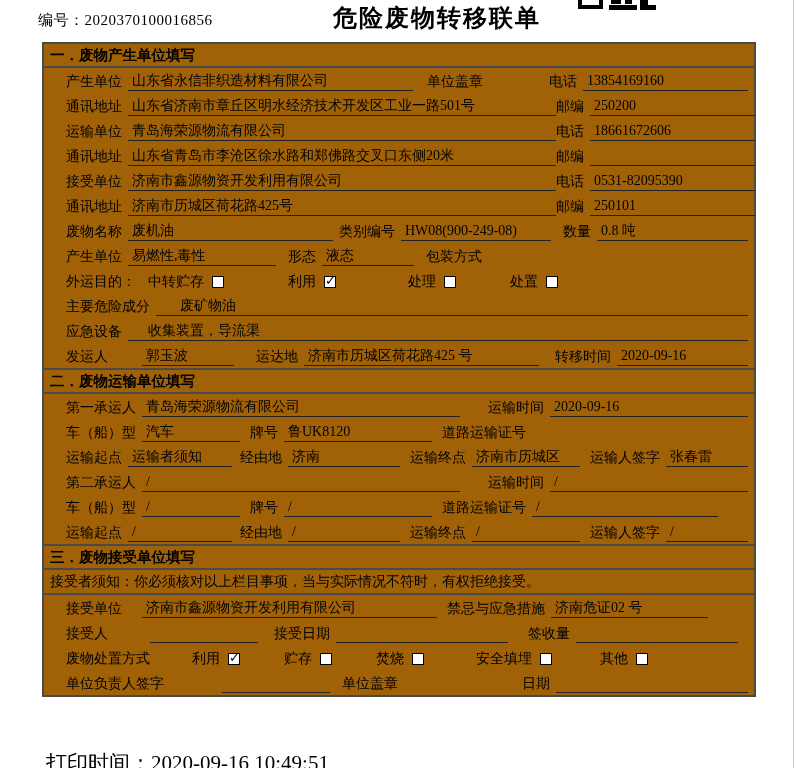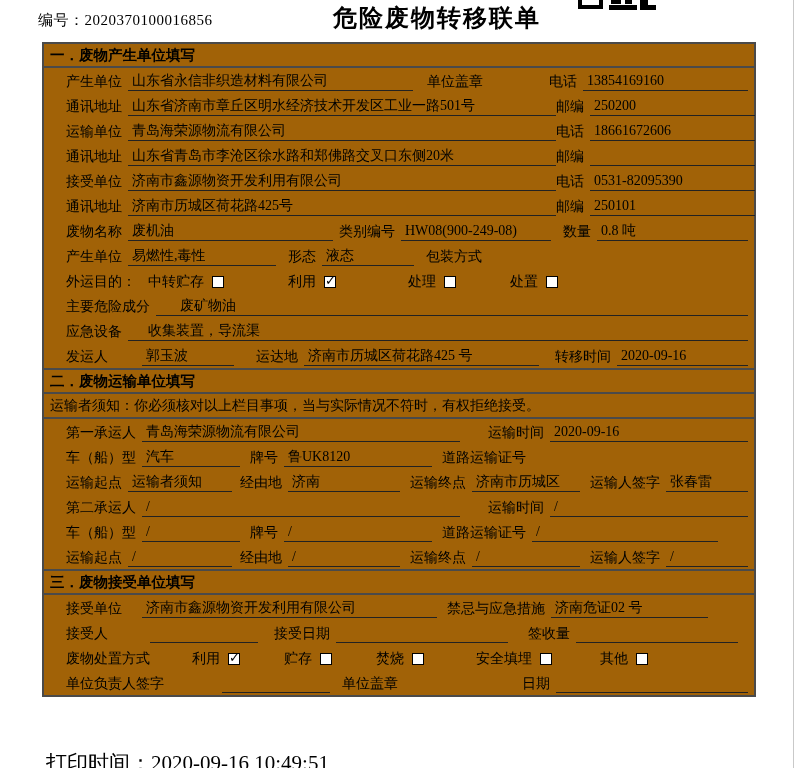--- a/index.html
+++ b/index.html
@@ -165,21 +165,20 @@
       <span class="lbl" style="margin-left:22px">运达地</span>
       <span class="ul" style="width:235px">济南市历城区荷花路425 号</span>
       <span class="lbl" style="margin-left:16px">转移时间</span>
       <span class="ul grow">2020-09-16</span>
     </div>
   </div>
 
   <div class="section">
     <div class="sec-title">二．废物运输单位填写</div>
 
-    <div class="notice">运输者须知：你必须核对以上栏目事项，当与实际情况不符时，有权拒绝接受。</div>
 
     <div class="row">
       <span class="lbl">第一承运人</span>
       <span class="ul" style="width:318px">青岛海荣源物流有限公司</span>
       <span class="lbl" style="margin-left:28px">运输时间</span>
       <span class="ul grow">2020-09-16</span>
     </div>
 
     <div class="row">
       <span class="lbl">车（船）型</span>
@@ -224,20 +223,21 @@
       <span class="lbl" style="margin-left:10px">运输终点</span>
       <span class="ul" style="width:108px">/</span>
       <span class="lbl" style="margin-left:10px">运输人签字</span>
       <span class="ul grow">/</span>
     </div>
   </div>
 
   <div class="section">
     <div class="sec-title">三．废物接受单位填写</div>
 
+    <div class="notice">接受者须知：你必须核对以上栏目事项，当与实际情况不符时，有权拒绝接受。</div>
 
     <div class="row">
       <span class="lbl">接受单位</span>
       <span class="ul" style="width:295px;margin-left:14px">济南市鑫源物资开发利用有限公司</span>
       <span class="lbl" style="margin-left:10px">禁忌与应急措施</span>
       <span class="ul grow" style="margin-right:40px">济南危证02 号</span>
     </div>
 
     <div class="row">
       <span class="lbl">接受人</span>

